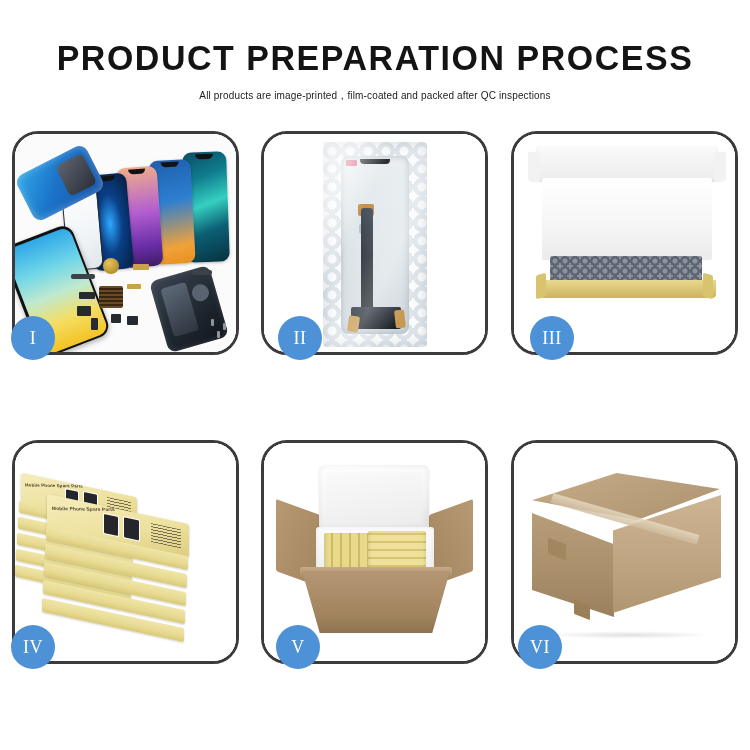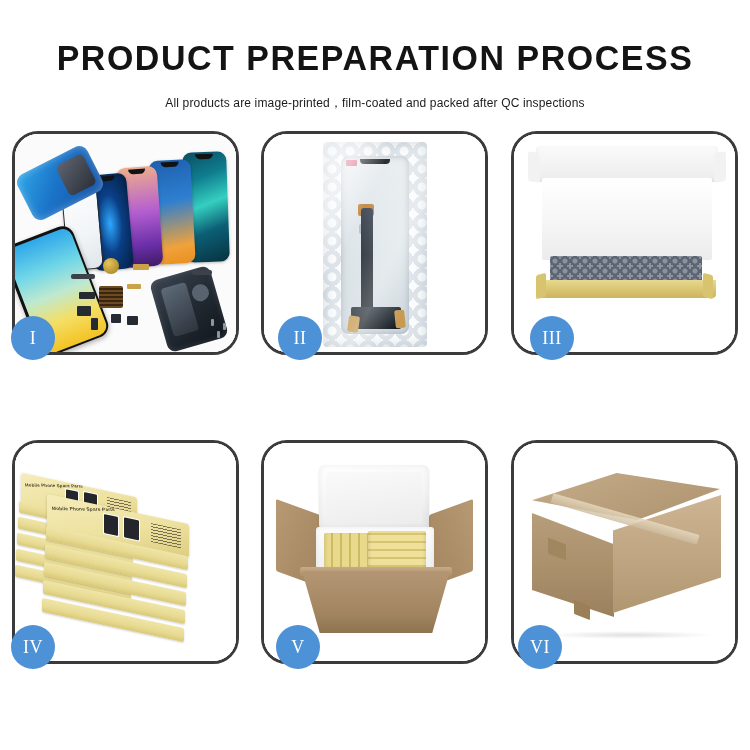--- a/index.html
+++ b/index.html
@@ -14,22 +14,22 @@
   
   .header { position: absolute; left: 0; top: 0; width: 750px; text-align: center; }
   .title {
     font-size: 35px; font-weight: 700; color: #141414;
     letter-spacing: 1.6px; line-height: 1;
     margin-top: 40px;
     transform: scaleX(0.97); transform-origin: center;
     white-space: nowrap;
   }
   .subtitle {
-    font-size: 12px; font-weight: 400; color: #1b1b1b;
-    letter-spacing: 0.15px; margin-top: 20px; white-space: nowrap;
+    font-size: 10px; font-weight: 400; color: #1b1b1b;
+    letter-spacing: 0.15px; margin-top: 14px; white-space: nowrap;
   }
 
   
   .grid { position: absolute; left: 0; top: 131px; width: 750px; }
   .row { position: relative; height: 247px; }
   .row + .row { margin-top: 62px; }
 
   .panel {
     position: absolute;
     width: 227px; height: 224px;

